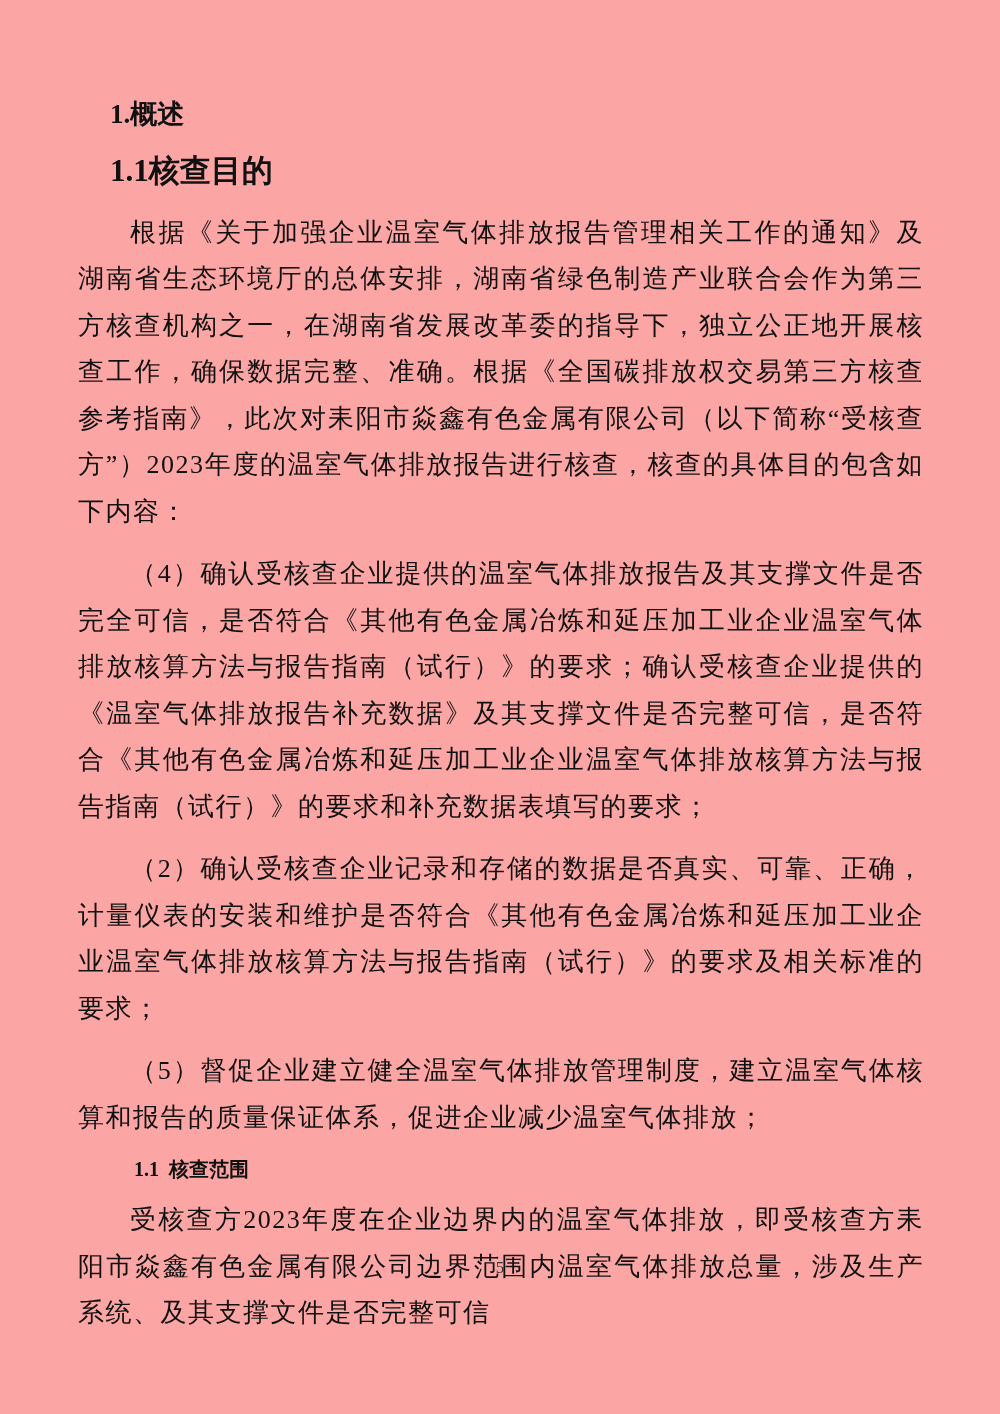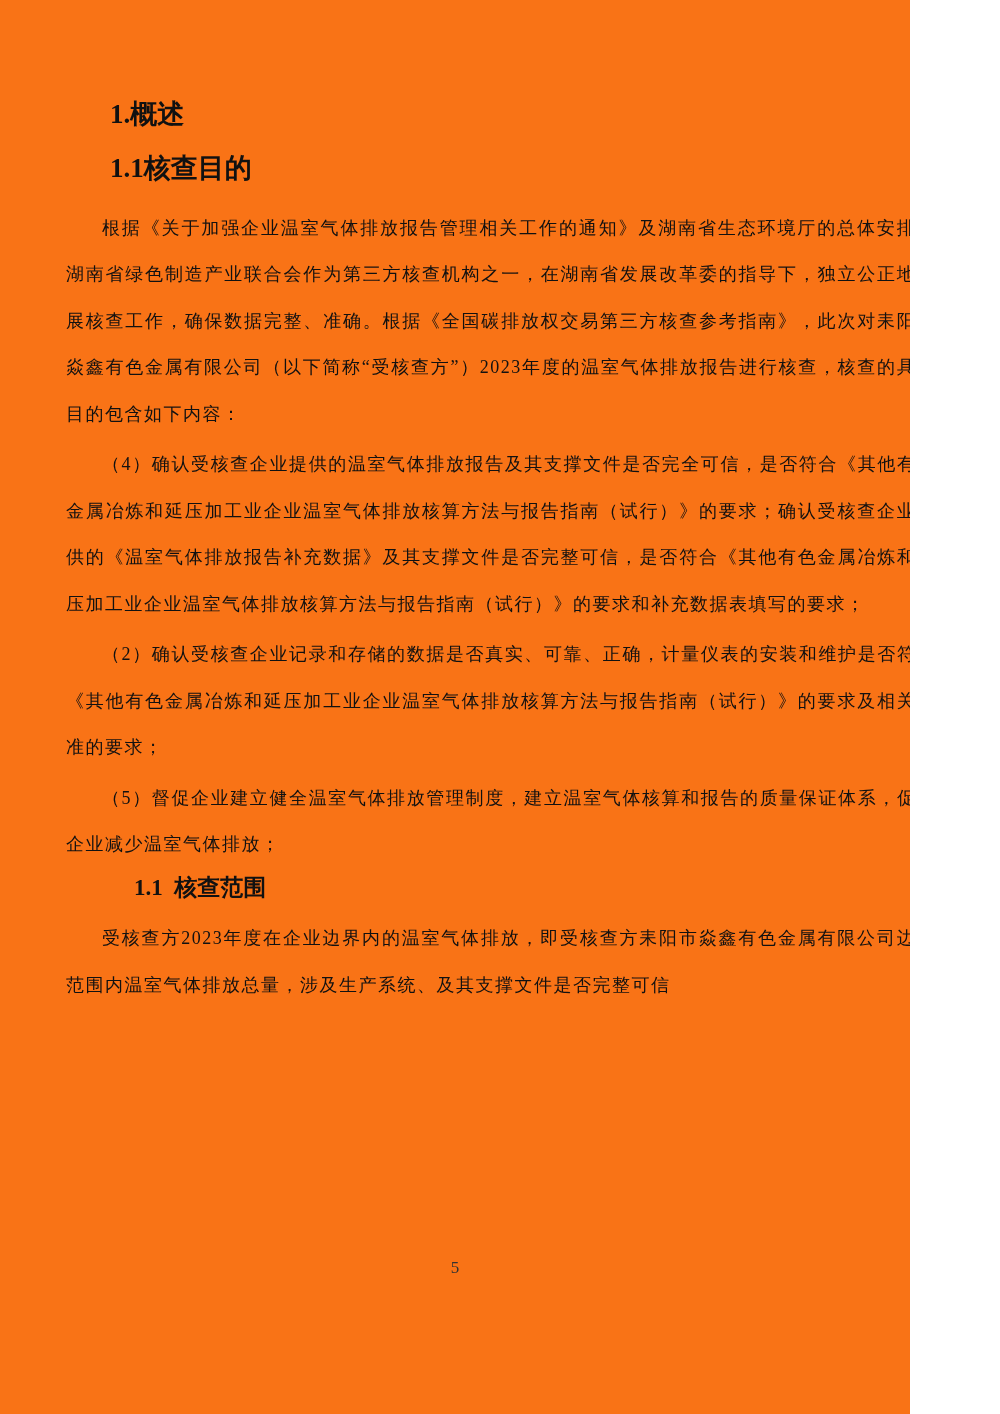--- a/index.html
+++ b/index.html
@@ -2,59 +2,59 @@
 <html lang="zh"><head>
 <meta charset="utf-8">
 <style>
   html, body {
     margin: 0;
     padding: 0;
     background: #ffffff;
   }
   .page {
     position: relative;
-    width: 910px;
+    width: 1000px;
     height: 1414px;
-    background: #f97316;
+    background: #fca5a5;
     color: #111111;
     font-family: "Liberation Serif", "DejaVu Serif", serif;
     overflow: hidden;
   }
   .content {
     position: absolute;
     top: 98px;
     left: 62px;
     width: 878px;
   }
   .h-overview {
     font-size: 27px;
     font-weight: bold;
     line-height: 1.2;
     margin: 0 0 22px 48px;
   }
   .h-purpose {
-    font-size: 27px;
+    font-size: 31px;
     font-weight: bold;
     line-height: 1.2;
     margin: 0 0 20px 48px;
   }
   .h-scope {
-    font-size: 23px;
+    font-size: 20px;
     font-weight: bold;
     line-height: 1.2;
     margin: 6px 0 14px 72px;
   }
   p.body-para {
-    font-size: 18px;
+    font-size: 26px;
     line-height: 46.5px;
     letter-spacing: 1.5px;
     text-align: justify;
     text-justify: inter-ideograph;
     text-indent: 2em;
-    margin: 4px;
+    margin: 16px;
   }
   .page-number {
     position: absolute;
     top: 1258px;
     left: 0;
     width: 100%;
     text-align: center;
     font-size: 17px;
     color: #333333;
   }

